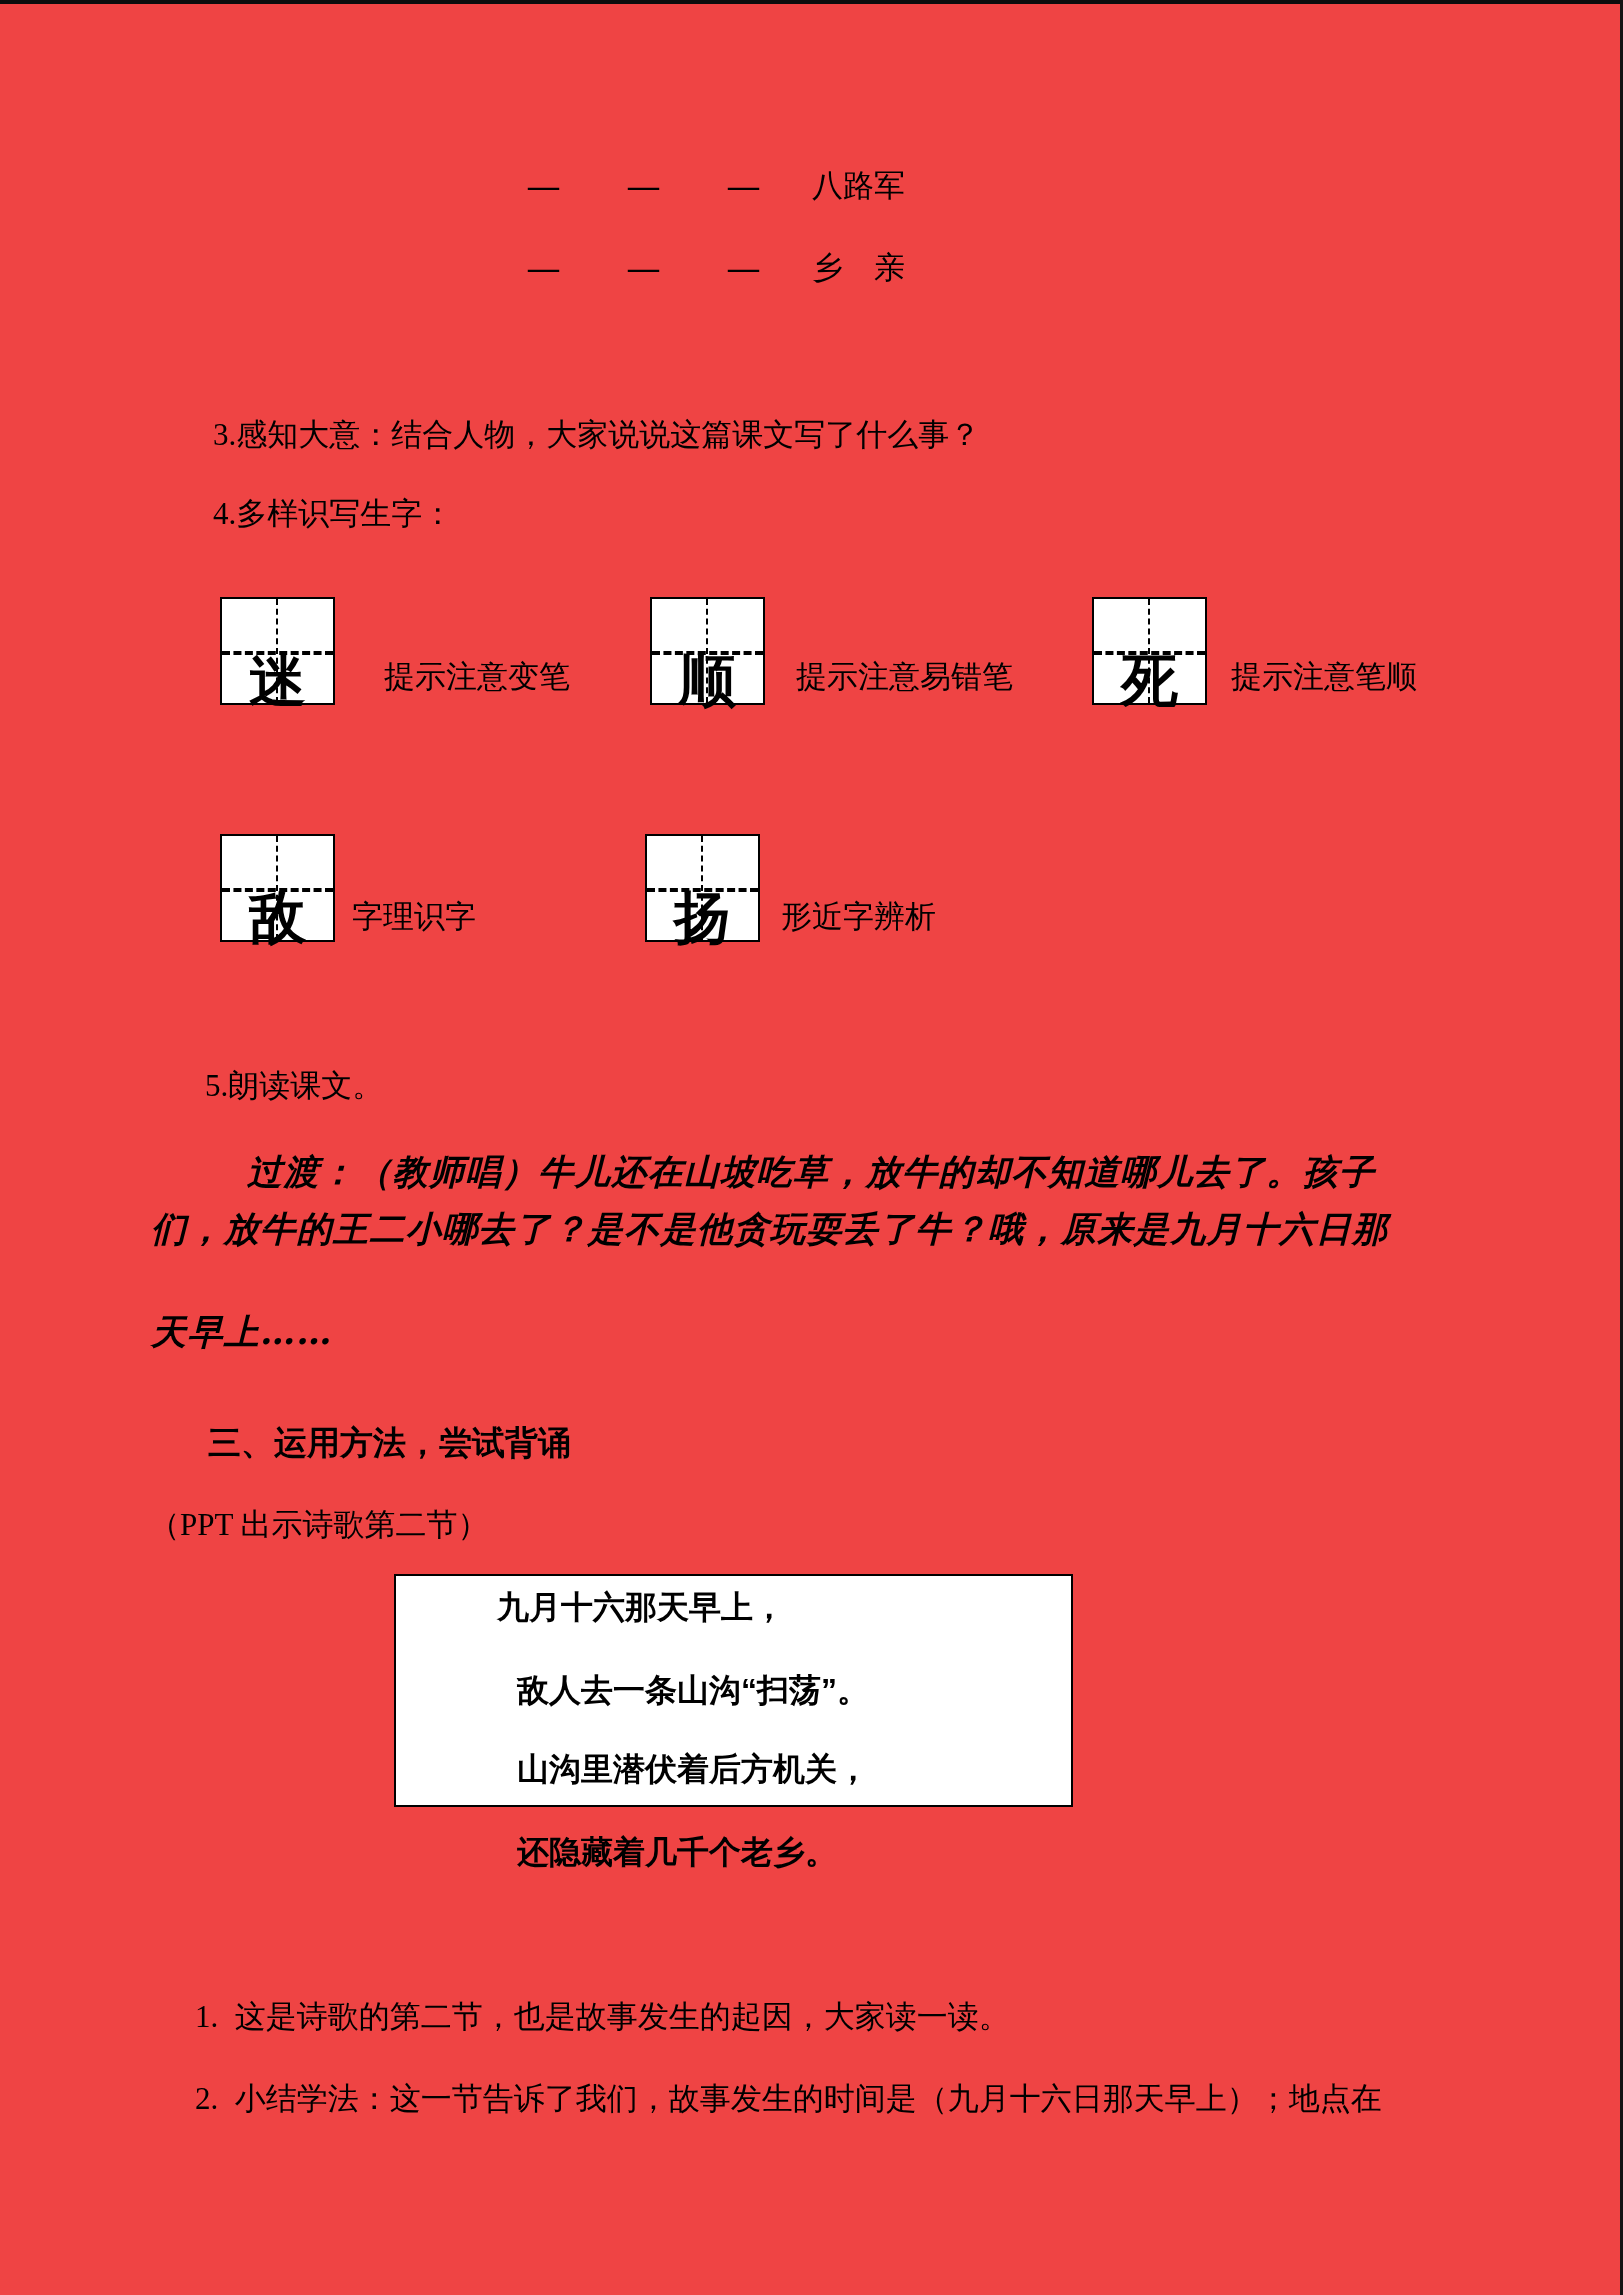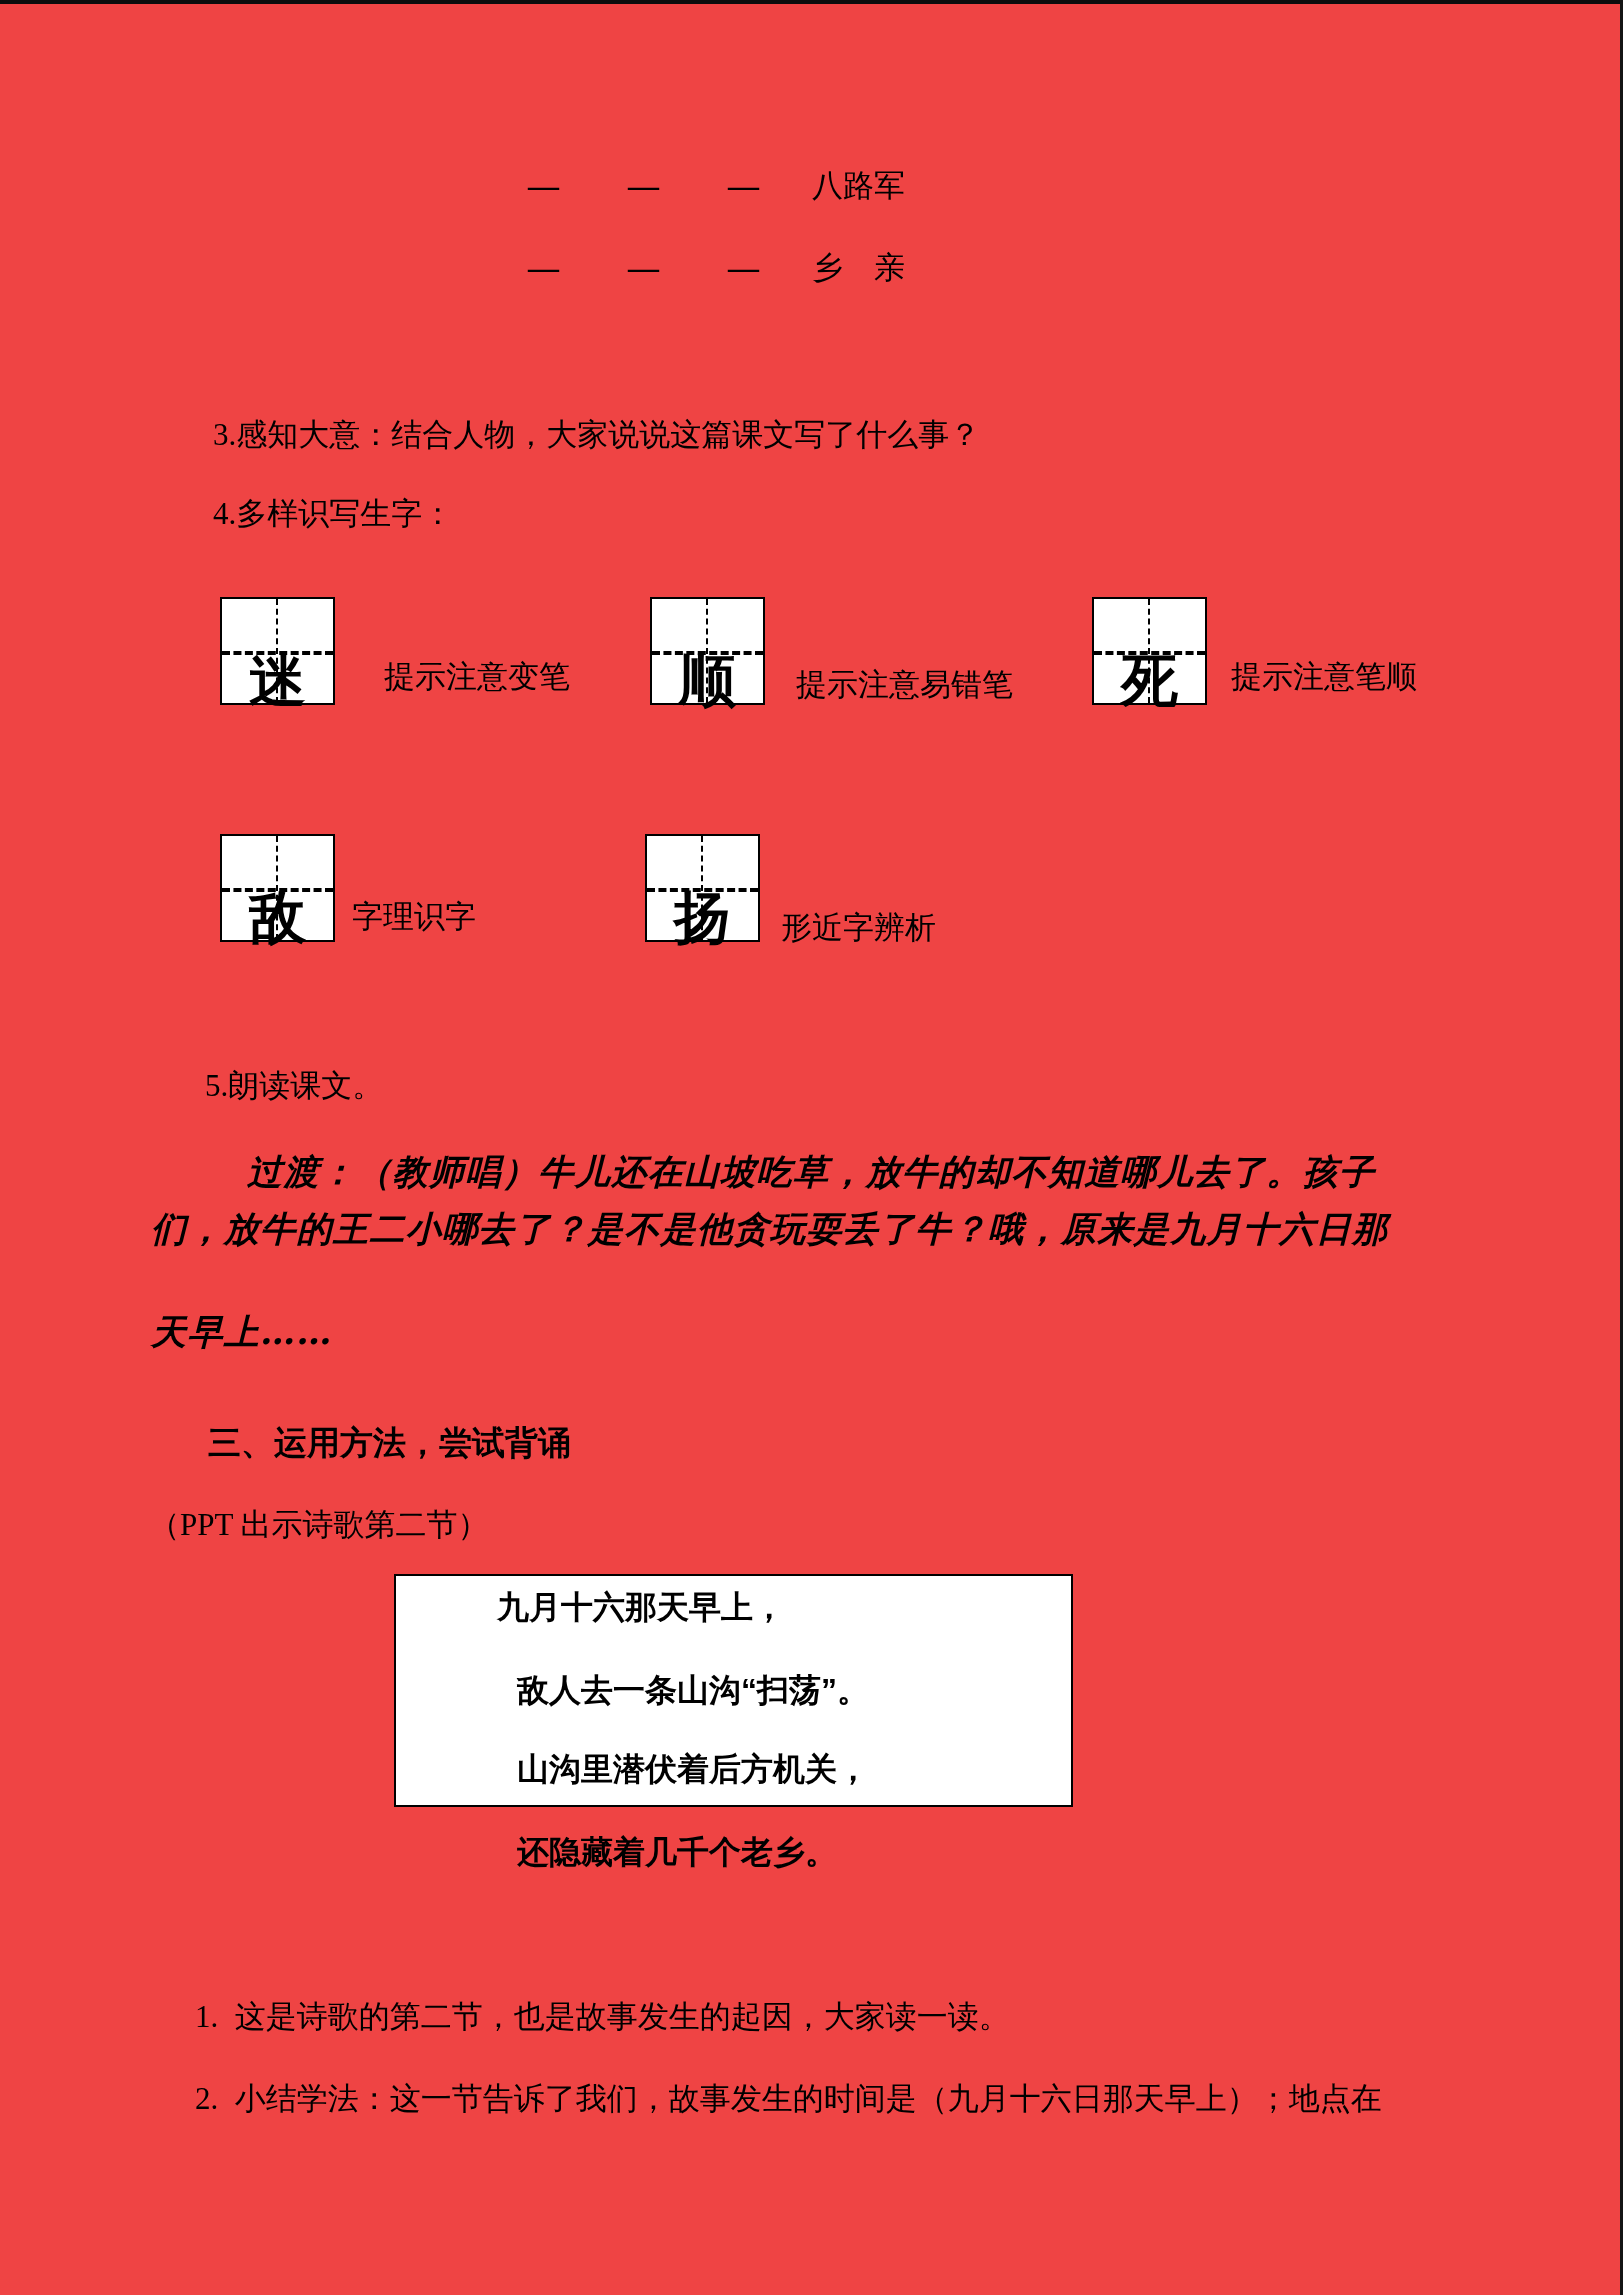--- a/index.html
+++ b/index.html
@@ -62,42 +62,42 @@
     <div class="hline"></div>
     <span class="glyph">迷</span>
   </div>
   <div class="abs song" style="left:352px;top:659px;margin-left:32px;">提示注意变笔</div>
 
   <div class="tian" style="left:650px;top:597px;">
     <div class="vline"></div>
     <div class="hline"></div>
     <span class="glyph">顺</span>
   </div>
-  <div class="abs song" style="left:796px;top:659px;margin-top:8px;">提示注意易错笔</div>
+  <div class="abs song" style="left:796px;top:659px;">提示注意易错笔</div>
 
   <div class="tian" style="left:1092px;top:597px;">
     <div class="vline"></div>
     <div class="hline"></div>
     <span class="glyph">死</span>
   </div>
   <div class="abs song" style="left:1231px;top:659px;">提示注意笔顺</div>
 
   <div class="tian" style="left:220px;top:834px;">
     <div class="vline"></div>
     <div class="hline"></div>
     <span class="glyph">敌</span>
   </div>
   <div class="abs song" style="left:352px;top:899px;">字理识字</div>
 
   <div class="tian" style="left:645px;top:834px;">
     <div class="vline"></div>
     <div class="hline"></div>
     <span class="glyph">扬</span>
   </div>
-  <div class="abs song" style="left:781px;top:899px;margin-top:11px;">形近字辨析</div>
+  <div class="abs song" style="left:781px;top:899px;">形近字辨析</div>
 
   <div class="abs song" style="left:205px;top:1068px;">5.朗读课文。</div>
 
   <div class="abs brush" style="left:247px;top:1152px;">过渡：（教师唱）牛儿还在山坡吃草，放牛的却不知道哪儿去了。孩子</div>
   <div class="abs brush" style="left:151px;top:1209px;">们，放牛的王二小哪去了？是不是他贪玩耍丢了牛？哦，原来是九月十六日那</div>
   <div class="abs brush" style="left:151px;top:1269px;margin-top:43px;">天早上……</div>
 
   <div class="abs gothic" style="left:208px;top:1424px;font-size:33px;">三、运用方法，尝试背诵</div>
   <div class="abs song" style="left:149px;top:1507px;">（PPT 出示诗歌第二节）</div>
 

